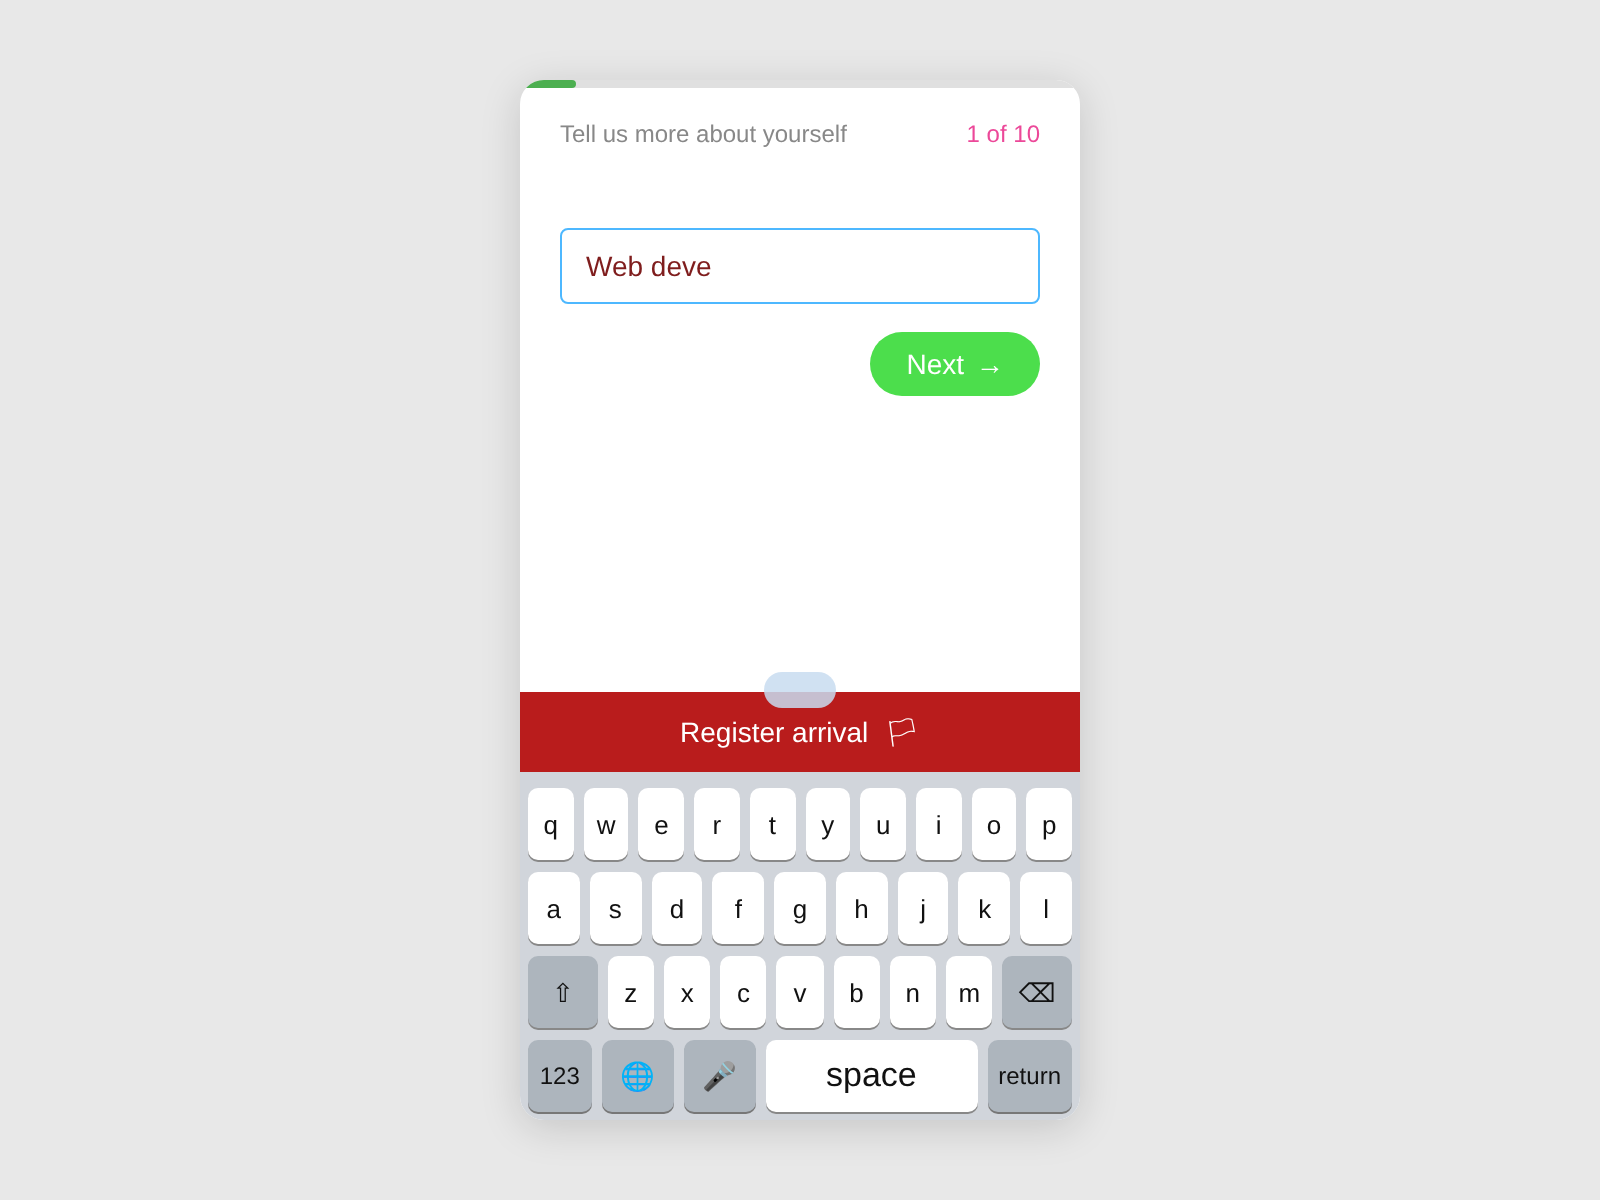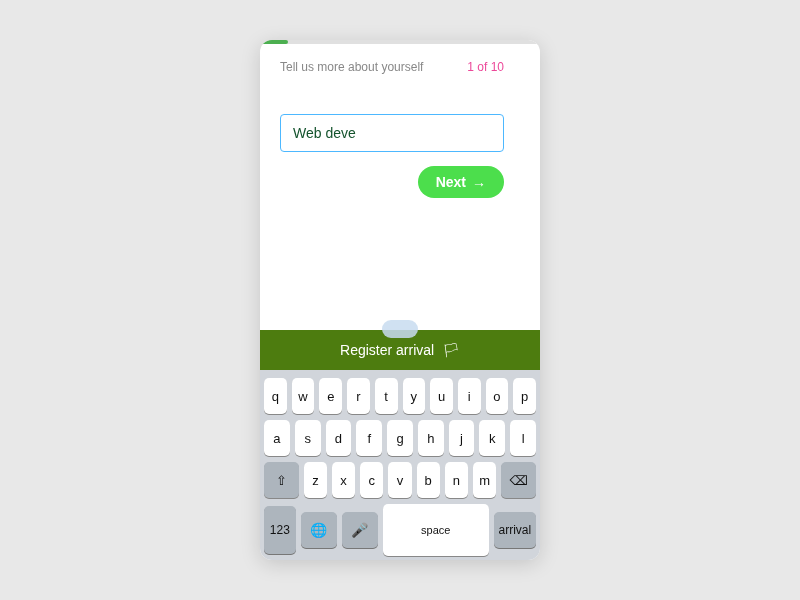--- a/index.html
+++ b/index.html
@@ -27,21 +27,21 @@
       height: 4px;
       background: #e0e0e0;
     }
     .progress-bar-fill {
       height: 4px;
       background: #4caf50;
       border-radius: 0 2px 2px 0;
     }
     .form-area {
       flex: 1;
-      padding: 16px 36px 12px 20px;
+      padding: 16px 20px 12px 20px;
       display: flex;
       flex-direction: column;
     }
     .header-row {
       display: flex;
       justify-content: space-between;
       align-items: center;
       margin-bottom: 40px;
     }
     .header-title {
@@ -57,47 +57,47 @@
       font-weight: 600;
       color: #222;
       margin-bottom: 8px;
     }
     .text-input {
       width: 100%;
       border: 1.5px solid #4db8ff;
       border-radius: 4px;
       padding: 10px 12px;
       font-size: 14px;
-      color: #14532d;
+      color: #7f1d1d;
       outline: none;
       background: #fff;
     }
     .next-button-row {
       display: flex;
       justify-content: flex-end;
       margin-top: 14px;
     }
     .next-button {
       background: #4cde4c;
       color: white;
       border: none;
       border-radius: 20px;
       padding: 8px 18px;
       font-size: 14px;
-      font-weight: 700;
+      font-weight: 400;
       cursor: pointer;
       display: flex;
       align-items: center;
       gap: 6px;
     }
     .next-arrow {
       font-size: 14px;
     }
     .register-bar {
-      background: #4d7c0f;
+      background: #b91c1c;
       padding: 12px 20px;
       display: flex;
       align-items: center;
       justify-content: center;
       gap: 8px;
       position: relative;
       margin-top: 12px;
     }
     .register-bar-text {
       color: white;
@@ -161,47 +161,47 @@
     }
     .kb-row-bottom {
       display: flex;
       justify-content: center;
       gap: 5px;
       align-items: center;
     }
     .kb-space {
       background: #ffffff;
       border-radius: 5px;
-      height: 52px;
+      height: 36px;
       flex: 4;
       display: flex;
       align-items: center;
       justify-content: center;
-      font-size: 11px;
+      font-size: 17px;
       color: #111;
       box-shadow: 0 1px 0 #888;
       cursor: pointer;
     }
     .kb-return {
       background: #adb5bd;
       border-radius: 5px;
       height: 36px;
       flex: 1.6;
       display: flex;
       align-items: center;
       justify-content: center;
       font-size: 12px;
       color: #111;
       box-shadow: 0 1px 0 #777;
       cursor: pointer;
     }
     .kb-123 {
       background: #adb5bd;
       border-radius: 5px;
-      height: 48px;
+      height: 36px;
       flex: 1.2;
       display: flex;
       align-items: center;
       justify-content: center;
       font-size: 12px;
       color: #111;
       box-shadow: 0 1px 0 #777;
       cursor: pointer;
     }
     .kb-globe {
@@ -299,17 +299,17 @@
       <div class="kb-key">n</div>
       <div class="kb-key">m</div>
       <div class="kb-key backspace">⌫</div>
     </div>
 
     <div class="kb-row-bottom">
       <div class="kb-123">123</div>
       <div class="kb-globe">🌐</div>
       <div class="kb-mic">🎤</div>
       <div class="kb-space">space</div>
-      <div class="kb-return">arrival</div>
+      <div class="kb-return">return</div>
     </div>
   </div>
 
 </div>
 
 </body></html>

